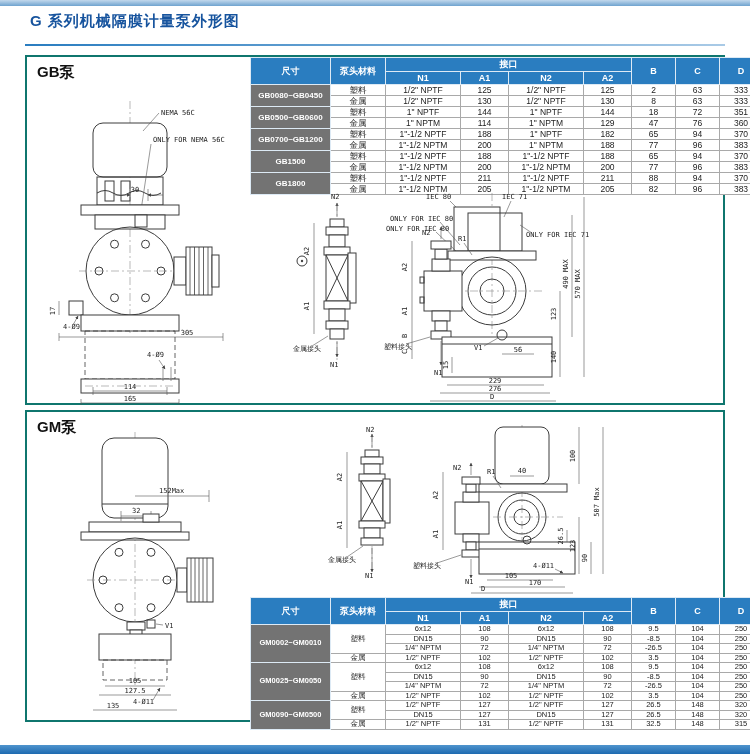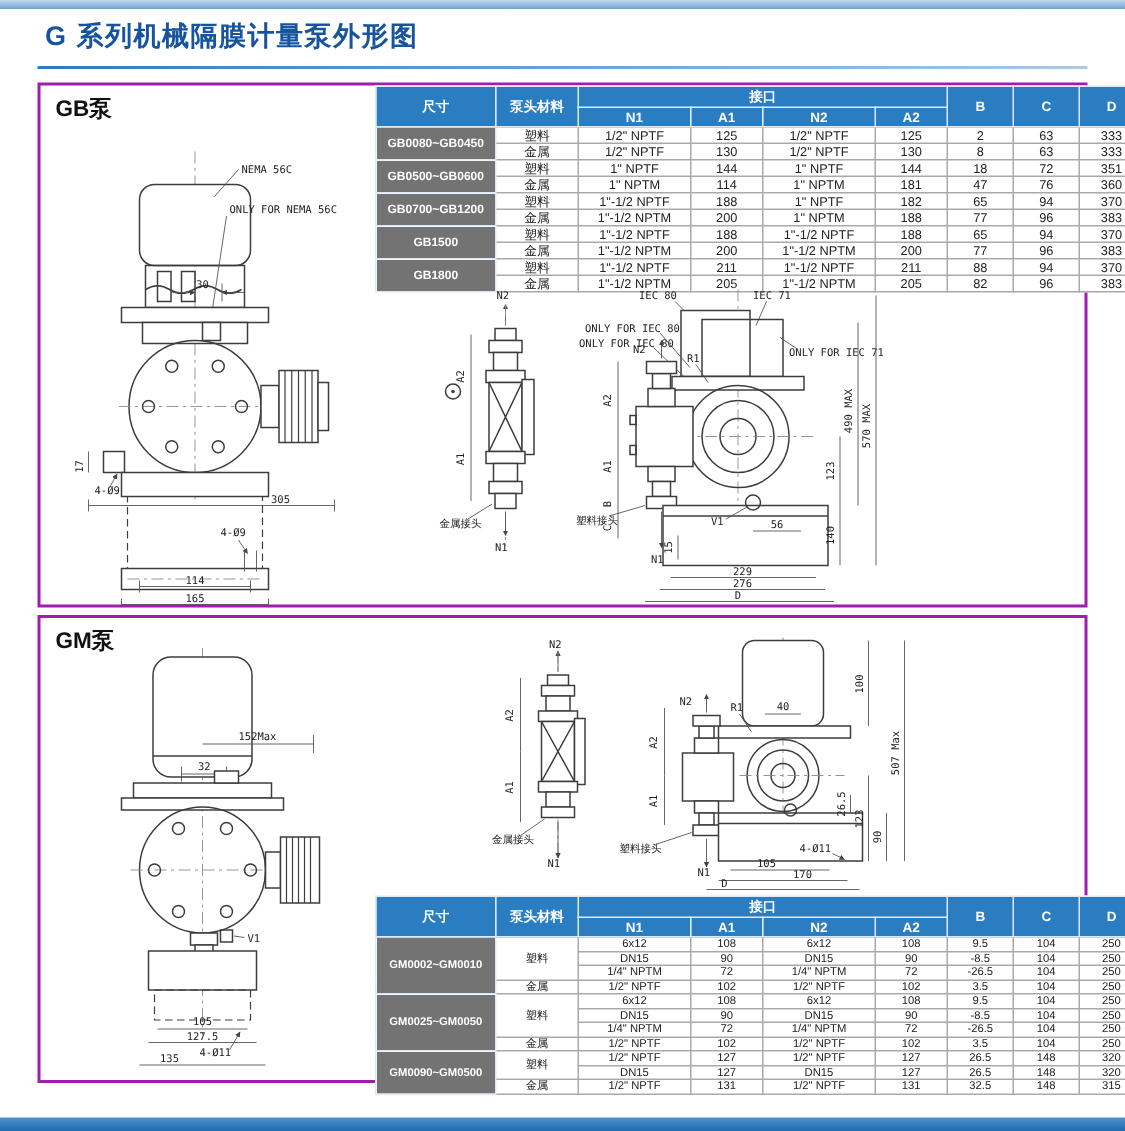--- a/index.html
+++ b/index.html
@@ -2,25 +2,25 @@
 <html><head>
 <meta charset="utf-8">
 <style>
   html,body{margin:0;padding:0;background:#fff;}
   .page{position:relative;width:750px;height:754px;background:#fff;overflow:hidden;
         font-family:"Liberation Sans",sans-serif;}
   .top-strip{position:absolute;left:0;top:0;width:750px;height:6px;
         background:linear-gradient(to bottom,#c2d8ec,#6fa3cf);}
   .bottom-strip{position:absolute;left:0;top:745px;width:750px;height:9px;
         background:linear-gradient(to bottom,#4f94cd,#1d6ab0);}
-  .page-title{position:absolute;left:30px;top:12px;font-size:18px;font-weight:bold;
+  .page-title{position:absolute;left:30px;top:12px;font-size:15px;font-weight:bold;
         color:#17549e;letter-spacing:1px;}
   .title-rule{position:absolute;left:25px;top:44px;width:700px;height:2px;
         background:linear-gradient(to right,#2a7dc0,#a9cae6);}
-  .panel{position:absolute;border:2px solid #a21caf;background:#fff;}
+  .panel{position:absolute;border:2px solid #0f766e;background:#fff;}
   .panel.gb{left:25px;top:55px;width:696px;height:346px;}
   .panel.gm{left:25px;top:410px;width:696px;height:308px;}
   .panel-label{position:absolute;left:10px;top:6px;font-size:15px;font-weight:bold;color:#111;
         font-family:sans-serif;}
   .table-wrap{position:absolute;padding-left:20px;}
   .gb .table-wrap{left:203px;top:0px;}
   .gm .table-wrap{left:203px;top:185px;}
   .spec-table{border-collapse:collapse;table-layout:fixed;width:512px;background:#fff;
         border:1px solid #5a5a5a;}
   .spec-table th{background:#2a7dc0;color:#fff;font-size:9px;font-weight:bold;
@@ -121,21 +121,21 @@
               <td>144</td>
               <td>18</td>
               <td>72</td>
               <td>351</td>
             </tr>
             <tr>
               <td rowspan="1">金属</td>
               <td>1" NPTM</td>
               <td>114</td>
               <td>1" NPTM</td>
-              <td>181</td>
+              <td>129</td>
               <td>47</td>
               <td>76</td>
               <td>360</td>
             </tr>
             <tr>
               <td class="size" rowspan="2">GB0700~GB1200</td>
               <td rowspan="1">塑料</td>
               <td>1"-1/2 NPTF</td>
               <td>188</td>
               <td>1" NPTF</td>

